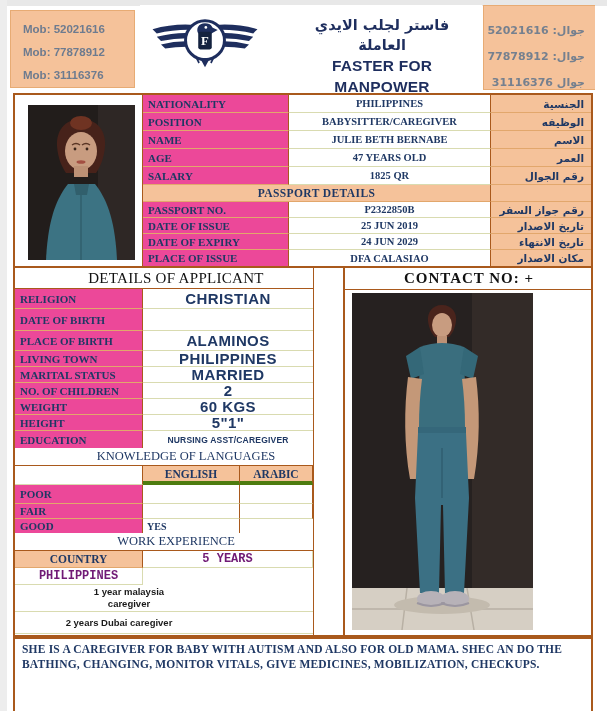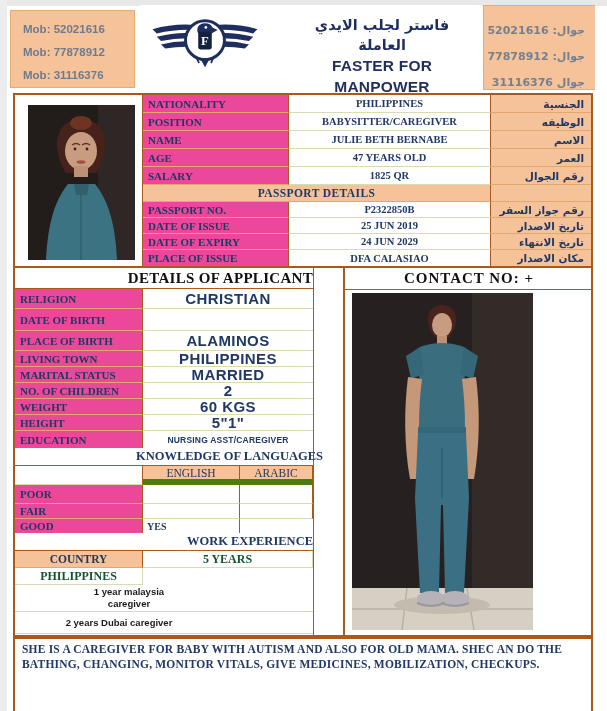--- a/index.html
+++ b/index.html
@@ -46,51 +46,51 @@
                 border-right:1px solid #a9591c; padding:10px 0 0 13px; align-items:flex-start; }
   .pass-hdr { grid-column:2 / span 2; background:#f5c29a; color:#1f3864; font-weight:bold;
               font-size:11.5px; justify-content:center; letter-spacing:.4px;
               border-bottom:1px solid #e2a76c; border-right:1px solid #a9591c; }
 
   
   .section2 { position:absolute; left:13px; top:268px; width:580px; height:369px;
               border:2px solid #a9591c; border-top:none; background:#fff; }
   .pane-left { position:absolute; left:0; top:0; width:330px; height:367px; border-right:2px solid #a9591c; }
   .pane-left-inner { position:absolute; left:0; top:0; width:299px; height:367px; border-right:1px solid #a9591c; }
-  .sec-hdr { position:absolute; left:0; width:298px; text-align:right; font-weight:bold; color:#111111; }
+  .sec-hdr { position:absolute; left:12px; width:298px; text-align:center; font-weight:normal; color:#111111; }
   .details-hdr { top:0; height:20px; font-size:15px; line-height:20px; letter-spacing:.3px; }
   .sub-hdr { color:#1f3864; font-size:12.5px; }
 
   .details-table { position:absolute; left:0; top:20px; width:298px; display:grid;
                    grid-template-columns:128px 1fr;
                    grid-template-rows:20px 22px 20px 16px 16px 16px 16px 16px 17px;
                    border-top:1px solid #a9591c; }
   .dval { font-family:"Liberation Sans", sans-serif; font-size:15px; letter-spacing:.4px; }
   .dval-small { font-size:8.5px; letter-spacing:.2px; }
   .details-table .val { border-right:none; }
 
   .lang-hdr { top:179px; height:18px; line-height:18px;margin-left:10px; }
   .lang-table { position:absolute; left:0; top:197px; width:298px; display:grid;
                 grid-template-columns:128px 97px 73px; grid-template-rows:19px 19px 15px 14px;
                 border-top:1px solid #a9591c; }
   .lang-table .blank-hd { background:#ffffff; border-bottom:1px solid #d9dbb0; border-right:1px solid #a9591c; }
-  .lang-col-hd { background:#f5c29a; color:#1f3864; font-weight:normal; font-size:11.5px; justify-content:center;
-                 border-bottom:6px solid #4d7c0f; border-right:1px solid #a9591c; }
+  .lang-col-hd { background:#f5c29a; color:#1f3864; font-weight:bold; font-size:11.5px; justify-content:center;
+                 border-bottom:4px solid #4d7c0f; border-right:1px solid #a9591c; }
   .lang-col-hd:last-child, .lang-cell:last-child { border-right:none; }
   .lang-cell { background:#fff; border-bottom:1px solid #d9dbb0; border-right:1px solid #a9591c;
                color:#1f3864; font-weight:bold; font-size:10px; padding-left:4px; }
 
   .work-hdr { top:264px; height:18px; line-height:18px; }
   .work-grid { position:absolute; left:0; top:282px; width:298px; display:grid;
                grid-template-columns:128px 1fr; grid-template-rows:17px 17px; border-top:1px solid #a9591c; }
   .wk-col-hd { background:#f5c29a; color:#1f3864; font-weight:bold; font-size:11.5px; justify-content:center;
                border-bottom:1px solid #e2a76c; border-right:1px solid #a9591c; }
   .wk-col-hd:nth-child(2) { border-right:none; }
-  .wk-val { background:#fff; color:#14532d; font-weight:bold; font-size:12px; justify-content:center;
-            border-bottom:1px solid #d9dbb0; border-right:1px solid #d9dbb0; }
+  .wk-val { background:#fff; color:#701a75; font-weight:bold; font-size:12px; justify-content:center;
+            border-bottom:1px solid #d9dbb0; border-right:1px solid #d9dbb0;font-family:Liberation Mono, monospace; }
   .wk-val:nth-child(4) { border-right:none; }
 
   .note-row { position:absolute; left:0; width:298px; border-bottom:1px solid #d9dbb0;
               font-family:"Liberation Sans", sans-serif; font-weight:bold; color:#1a1a1a; }
   .note-1 { top:316px; height:28px; }
   .note-1 span { display:block; width:112px; margin:2px 0 0 58px; text-align:center;
                  font-size:9.5px; line-height:12px; }
   .note-2 { top:344px; height:22px; }
   .note-2 span { display:block; width:160px; margin:5px 0 0 24px; text-align:center; font-size:9.5px; }
 

